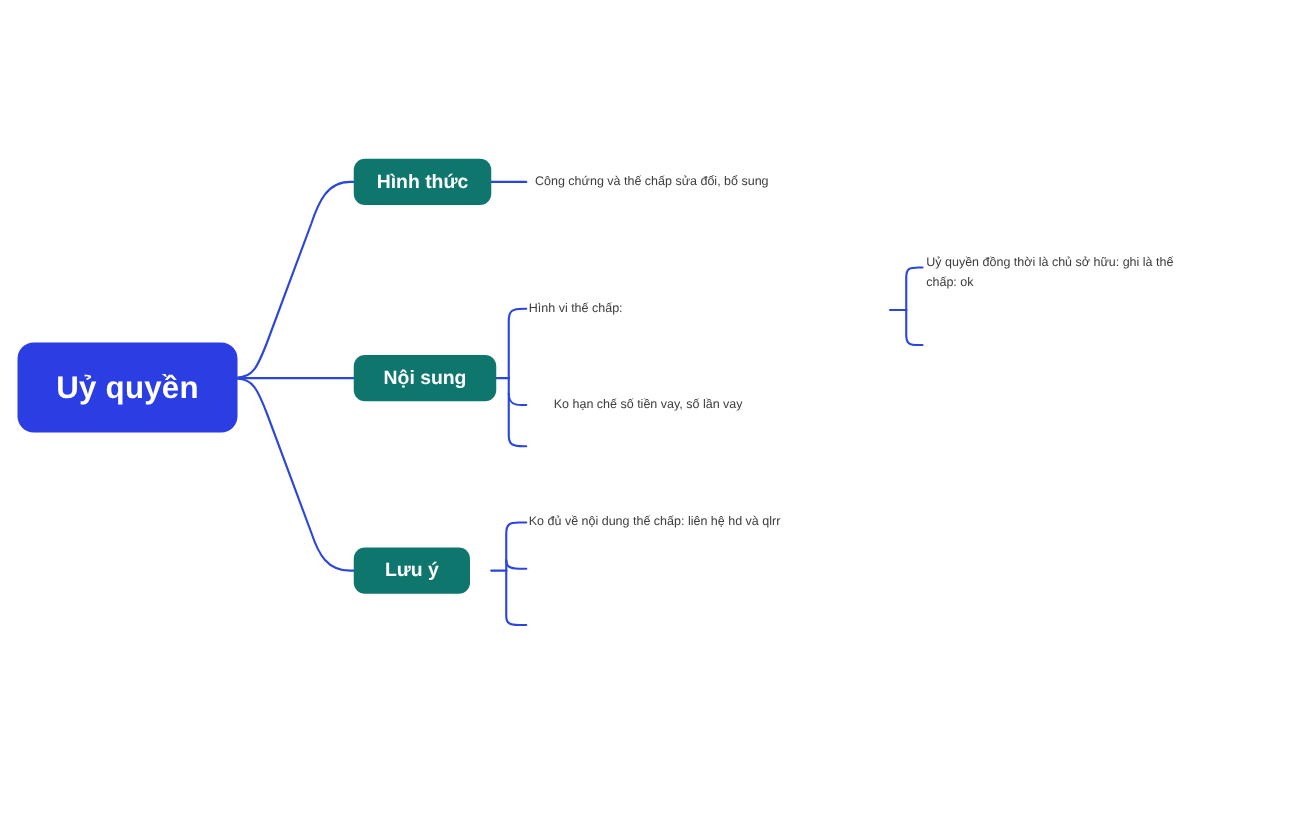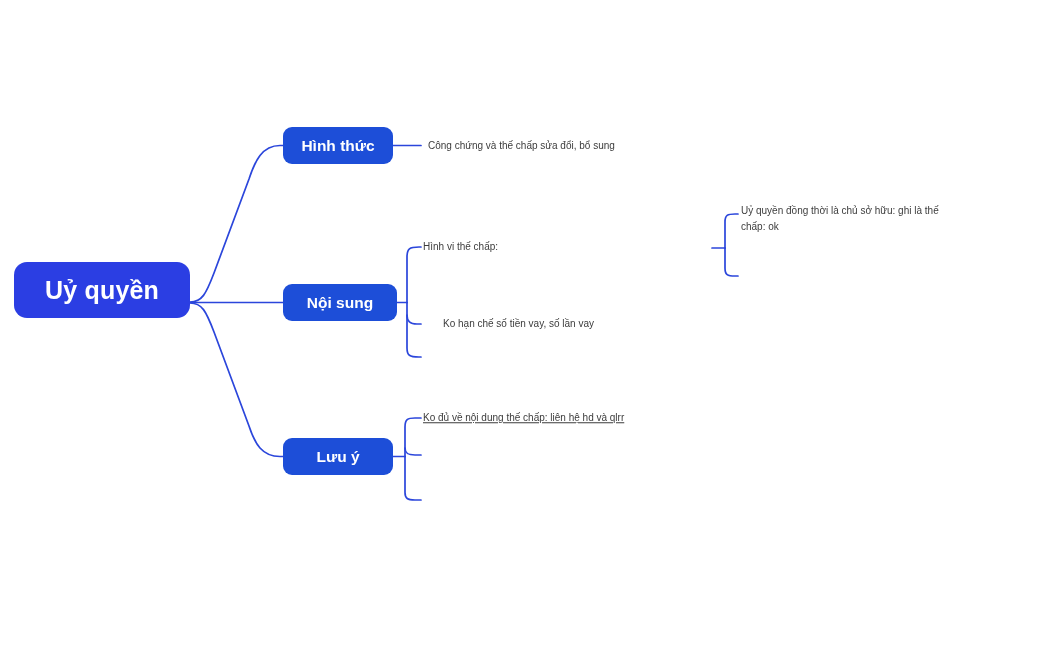--- a/index.html
+++ b/index.html
@@ -13,31 +13,31 @@
   .connector-layer{position:absolute;left:0;top:0;width:1050px;height:650px;}
   .connector-layer path{fill:none;stroke:#2B46DB;stroke-width:1.7;stroke-linecap:round;}
   .node{
     position:absolute;
     display:flex;align-items:center;justify-content:center;
     color:#ffffff;font-weight:700;
     box-sizing:border-box;
     cursor:pointer;
   }
   .node-root{
-    left:14px;top:262px;width:176px;height:56px;
+    left:14px;top:274px;width:176px;height:72px;
     background:#2B3EE3;border-radius:13px;
     font-size:25px;letter-spacing:.2px;
   }
   .node-branch{
-    background:#1d4ed8;border-radius:9px;
+    background:#0f766e;border-radius:9px;
     font-size:15.5px;height:37px;
   }
   .node-hinh-thuc{left:283px;top:127px;width:110px;}
   .node-noi-dung{left:283px;top:284px;width:114px;}
-  .node-luu-y{left:283px;top:438px;width:110px;}
+  .node-luu-y{left:283px;top:438px;width:93px;}
   .leaf{
     position:absolute;
     transform:translateY(-50%);
     color:#3c3c3c;
     font-size:10px;line-height:15.5px;
     white-space:pre;
     cursor:text;
   }
 </style>
 </head>
@@ -83,15 +83,15 @@
   </div>
 
   <div class="leaf" style="left:428px;top:146px;">Công chứng và thế chấp sửa đổi, bổ sung</div>
 
   <div class="leaf" style="left:423px;top:247px;">Hình vi thế chấp:</div>
   <div class="leaf" style="left:423px;top:324px;margin-left:20px;">Ko hạn chế số tiền vay, số lần vay</div>
 
   <div class="leaf" style="left:741px;top:218px;">Uỷ quyền đồng thời là chủ sở hữu: ghi là thế
 chấp: ok</div>
 
-  <div class="leaf" style="left:423px;top:418px;text-decoration:underline;">Ko đủ về nội dung thế chấp: liên hệ hd và qlrr</div>
+  <div class="leaf" style="left:423px;top:418px;">Ko đủ về nội dung thế chấp: liên hệ hd và qlrr</div>
 
 </div>
 
 </body></html>

